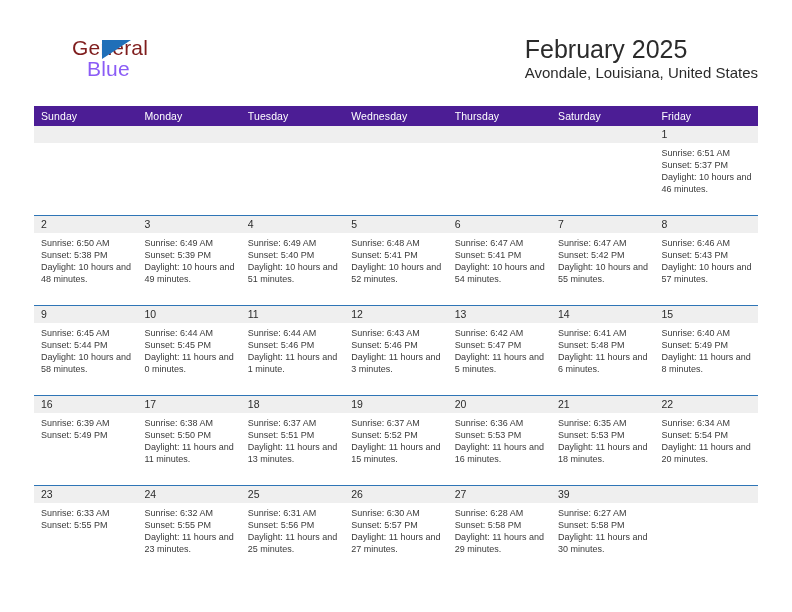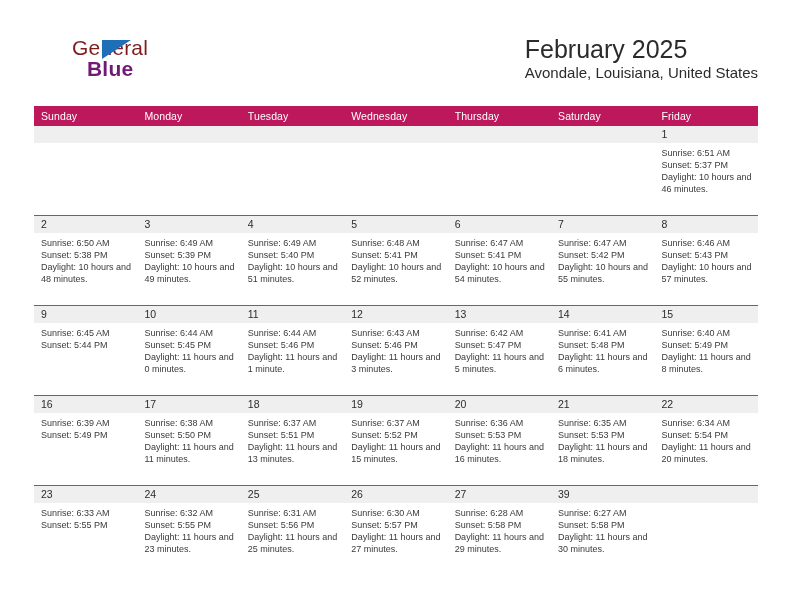--- a/index.html
+++ b/index.html
@@ -45,23 +45,22 @@
     color: #7f1d1d;
     font-family: "Liberation Sans", sans-serif;
     margin-left: 24px;
   }
   .logo-blue {
     position: absolute;
     left: 51px;
     top: 21px;
     font-size: 21px;
     letter-spacing: 0.2px;
-    color: #701a75;
+    color: #8b5cf6;
     font-family: "Liberation Sans", sans-serif;
-    font-weight: bold;
   }
   .logo-triangle {
     position: absolute;
     left: 66px;
     top: 4px;
     width: 0;
     height: 0;
     border-left: 29px solid #1f6fb8;
     border-bottom: 19px solid transparent;
   }
@@ -90,21 +89,21 @@
   
   .calendar {
     position: absolute;
     left: 34px;
     top: 106px;
     width: 724px;
   }
   .weekday-row {
     display: flex;
     width: 724px;
-    background: #be185d;
+    background: #4c1d95;
   }
   .weekday-cell {
     width: 103.42px;
     box-sizing: border-box;
     padding: 3px 0 3px 7px;
     color: #ffffff;
     font-size: 10.5px;
     line-height: 14px;
     letter-spacing: 0.1px;
     white-space: nowrap;
@@ -269,20 +268,21 @@
               <div>Daylight: 10 hours and 57 minutes.</div>
             </div>
           </div>
         </div>
         <div class="week-row">
           <div class="day-cell">
             <div class="day-number-band">9</div>
             <div class="day-body">
               <div>Sunrise: 6:45 AM</div>
               <div>Sunset: 5:44 PM</div>
+              <div>Daylight: 10 hours and 58 minutes.</div>
             </div>
           </div>
           <div class="day-cell">
             <div class="day-number-band">10</div>
             <div class="day-body">
               <div>Sunrise: 6:44 AM</div>
               <div>Sunset: 5:45 PM</div>
               <div>Daylight: 11 hours and 0 minutes.</div>
             </div>
           </div>

